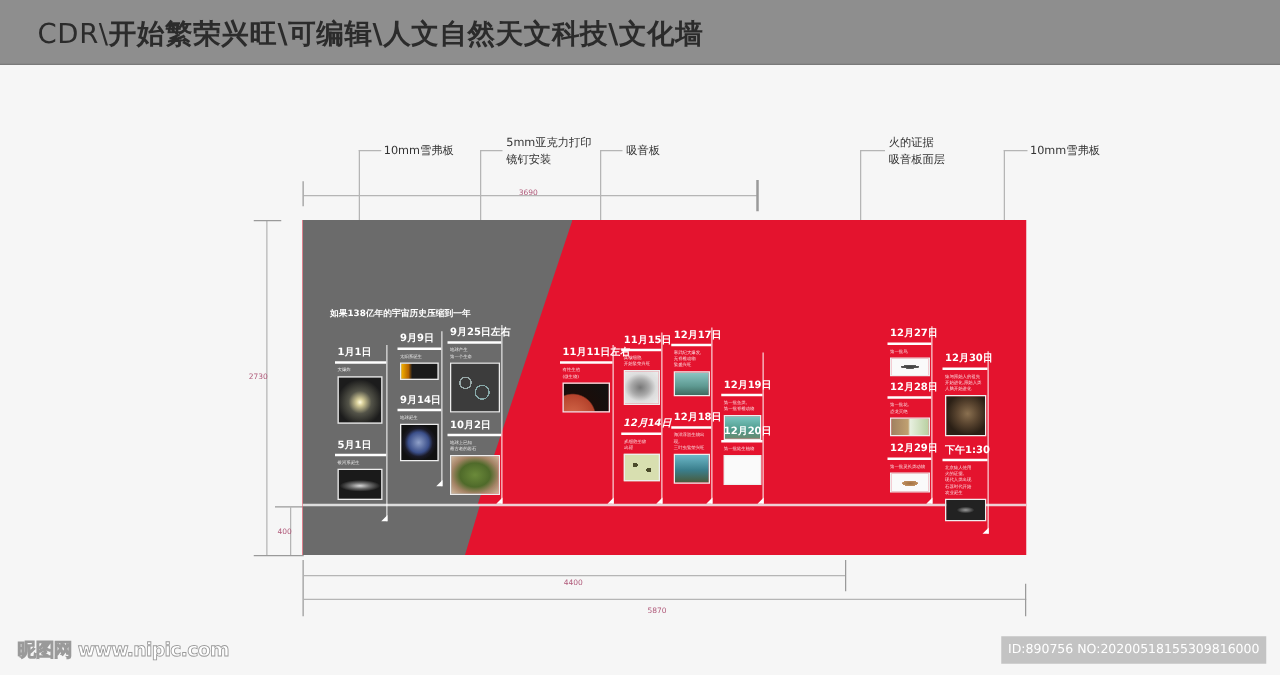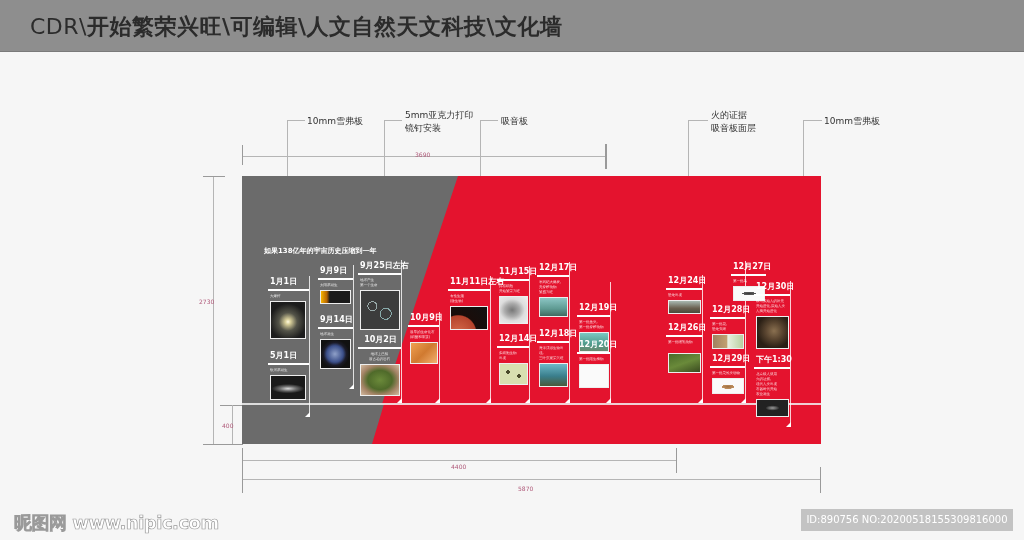--- a/index.html
+++ b/index.html
@@ -20,21 +20,21 @@
   .wall .base-line { position: absolute; left: 0; top: 227px; width: 100%; height: 2px; background: #f1f1f1; opacity: 0.85; }
   .wall .heading { position: absolute; left: 22px; top: 56px; font-size: 7px; color: #fff; font-weight: bold; white-space: nowrap; margin-top: 14px; }
 
   .col { position: absolute; border-right: 1px solid rgba(255,255,255,0.8); }
   .col::after { content: ""; position: absolute; right: -1px; bottom: 0; width: 0; height: 0; border-left: 5px solid transparent; border-bottom: 5px solid #fff; }
   .entry { position: absolute; left: 0; width: 100%; }
   .entry .date { font-size: 8px; color: #fff; font-weight: bold; white-space: nowrap; padding-left: 2px; }
   .entry .rule { height: 2px; background: #fff; margin-top: 2px; width: 100%; }
   .entry .desc { font-size: 3.5px; line-height: 5px; color: #fff; padding: 3px 2px 0 2px; opacity: 0.85; white-space: pre-line; min-height: 8px; }
   .entry .pic { margin: 2px 0 0 2px; border: 1px solid #eee; }
-  .watermark { position: absolute; left: 14px; top: 511px; font-size: 18px; color: #fff; -webkit-text-stroke: 0.7px #9a9a9a; font-weight: bold; white-space: nowrap; letter-spacing: -0.5px; }
+  .watermark { position: absolute; left: 14px; top: 511px; font-size: 15px; color: #fff; -webkit-text-stroke: 0.7px #9a9a9a; font-weight: bold; white-space: nowrap; letter-spacing: -0.5px; }
   .idbox { position: absolute; left: 801px; top: 509px; width: 212px; height: 22px; background: #c3c3c3; color: #fff; font-size: 10px; line-height: 22px; text-align: center; white-space: nowrap; }
 </style>
 </head>
 <body>
 
 <div class="title-bar">
   <div class="title"><span class="latin">CDR\</span><span>开始繁荣兴旺\可编辑\人文自然天文科技\文化墙</span></div>
 </div>
 
 <div class="callout" style="left:307px;top:115px;">10mm雪弗板</div>
@@ -108,58 +108,49 @@
   </div>
 
   <div class="col" style="left:116px;top:84px;width:44px;height:143px;">
     <div class="entry" style="top:0;">
       <div class="date">9月25日左右</div>
       <div class="rule"></div>
       <div class="desc">地球产生
 第一个生命</div>
       <div class="pic" style="width:40px;height:40px;background:radial-gradient(circle at 30% 40%, transparent 0 4px, #9aa 4px 5px, transparent 5px), radial-gradient(circle at 65% 60%, transparent 0 5px, #8aa 5px 6px, transparent 6px), #3c3c3c;"></div>
     </div>
-    <div class="entry" style="top:74px;text-align:center;">
+    <div class="entry" style="top:74px;">
       <div class="date">10月2日</div>
       <div class="rule"></div>
       <div class="desc">地球上已知
 最古老的岩石</div>
       <div class="pic" style="width:40px;height:32px;background:radial-gradient(ellipse at 50% 50%, #6b8a3a 0, #4f6a2a 45%, #a58467 70%, #d2b9a0 100%);"></div>
     </div>
   </div>
 
-  <div class="col" style="left:166px;top:136px;width:32px;height:91px;">
-    <div class="entry" style="top:0;">
-      <div class="date">10月9日</div>
-      <div class="rule"></div>
-      <div class="desc">最早的生命化石
-(细菌和蓝藻)</div>
-      <div class="pic" style="width:28px;height:22px;background:linear-gradient(135deg,#f0a050,#d07a30 50%,#f3b070);"></div>
-    </div>
-  </div>
 
   <div class="col" style="left:206px;top:100px;width:43px;height:127px;">
     <div class="entry" style="top:0;">
       <div class="date">11月11日左右</div>
       <div class="rule"></div>
       <div class="desc">有性生殖
 (微生物)</div>
       <div class="pic" style="width:38px;height:24px;background:radial-gradient(circle at 20% 120%, #d66b4c 0, #b5432c 45%, #1a0d0a 48%, #111 100%);"></div>
     </div>
   </div>
 
   <div class="col" style="left:255px;top:90px;width:33px;height:137px;">
     <div class="entry" style="top:0;">
       <div class="date">11月15日</div>
       <div class="rule"></div>
       <div class="desc">真核细胞
 开始繁荣兴旺</div>
       <div class="pic" style="width:29px;height:28px;background:radial-gradient(ellipse at 45% 50%, #777 0, #aaa 35%, #ddd 60%, #eee 100%);"></div>
     </div>
-    <div class="entry" style="top:67px;">
+    <div class="entry" style="top:67px;font-style:italic;">
       <div class="date">12月14日</div>
       <div class="rule"></div>
       <div class="desc">多细胞生物
 出现</div>
       <div class="pic" style="width:29px;height:22px;background:radial-gradient(circle at 30% 40%, #4a4a2a 0 2px, transparent 2px), radial-gradient(circle at 70% 60%, #4a4a2a 0 2px, transparent 2px), #d8dfb0;"></div>
     </div>
   </div>
 
   <div class="col" style="left:295px;top:86px;width:33px;height:141px;">
     <div class="entry" style="top:0;">
@@ -189,37 +180,23 @@
     </div>
     <div class="entry" style="top:57px;">
       <div class="date">12月20日</div>
       <div class="rule"></div>
       <div class="desc">第一批陆生植物</div>
       <div class="pic" style="width:30px;height:24px;background:#fafafa;"></div>
     </div>
   </div>
 
 
-  <div class="col" style="left:424px;top:99px;width:37px;height:128px;">
-    <div class="entry" style="top:0;">
-      <div class="date">12月24日</div>
-      <div class="rule"></div>
-      <div class="desc">恐龙出现</div>
-      <div class="pic" style="width:33px;height:14px;background:linear-gradient(180deg,#a8b8b0,#6a6050 60%,#4a4a3a);"></div>
-    </div>
-    <div class="entry" style="top:47px;">
-      <div class="date">12月26日</div>
-      <div class="rule"></div>
-      <div class="desc">第一批哺乳动物</div>
-      <div class="pic" style="width:33px;height:20px;margin-top:8px;background:linear-gradient(160deg,#4a6a2a,#6a8a3a 50%,#3a4a20);"></div>
-    </div>
-  </div>
 
   <div class="col" style="left:468px;top:85px;width:36px;height:142px;">
-    <div class="entry" style="top:0;margin-left:21px;">
+    <div class="entry" style="top:0;">
       <div class="date">12月27日</div>
       <div class="rule"></div>
       <div class="desc">第一批鸟</div>
       <div class="pic" style="width:32px;height:15px;background:radial-gradient(ellipse 40% 18% at 50% 50%, #3a3a3a 0, #5a5a5a 60%, #fafafa 62%);"></div>
     </div>
     <div class="entry" style="top:43px;">
       <div class="date">12月28日</div>
       <div class="rule"></div>
       <div class="desc">第一批花,
 恐龙灭绝</div>

